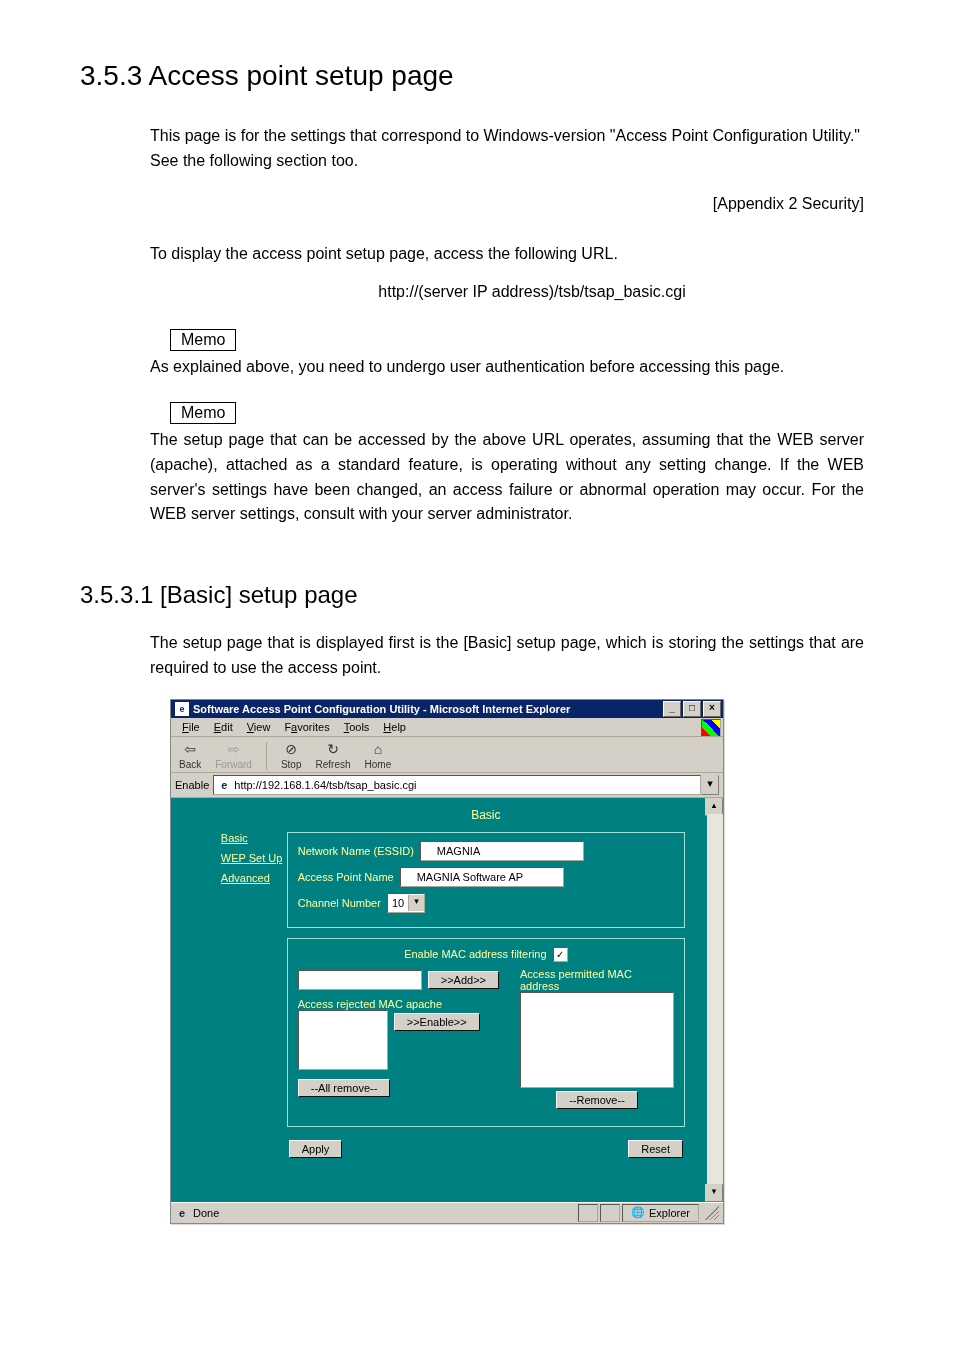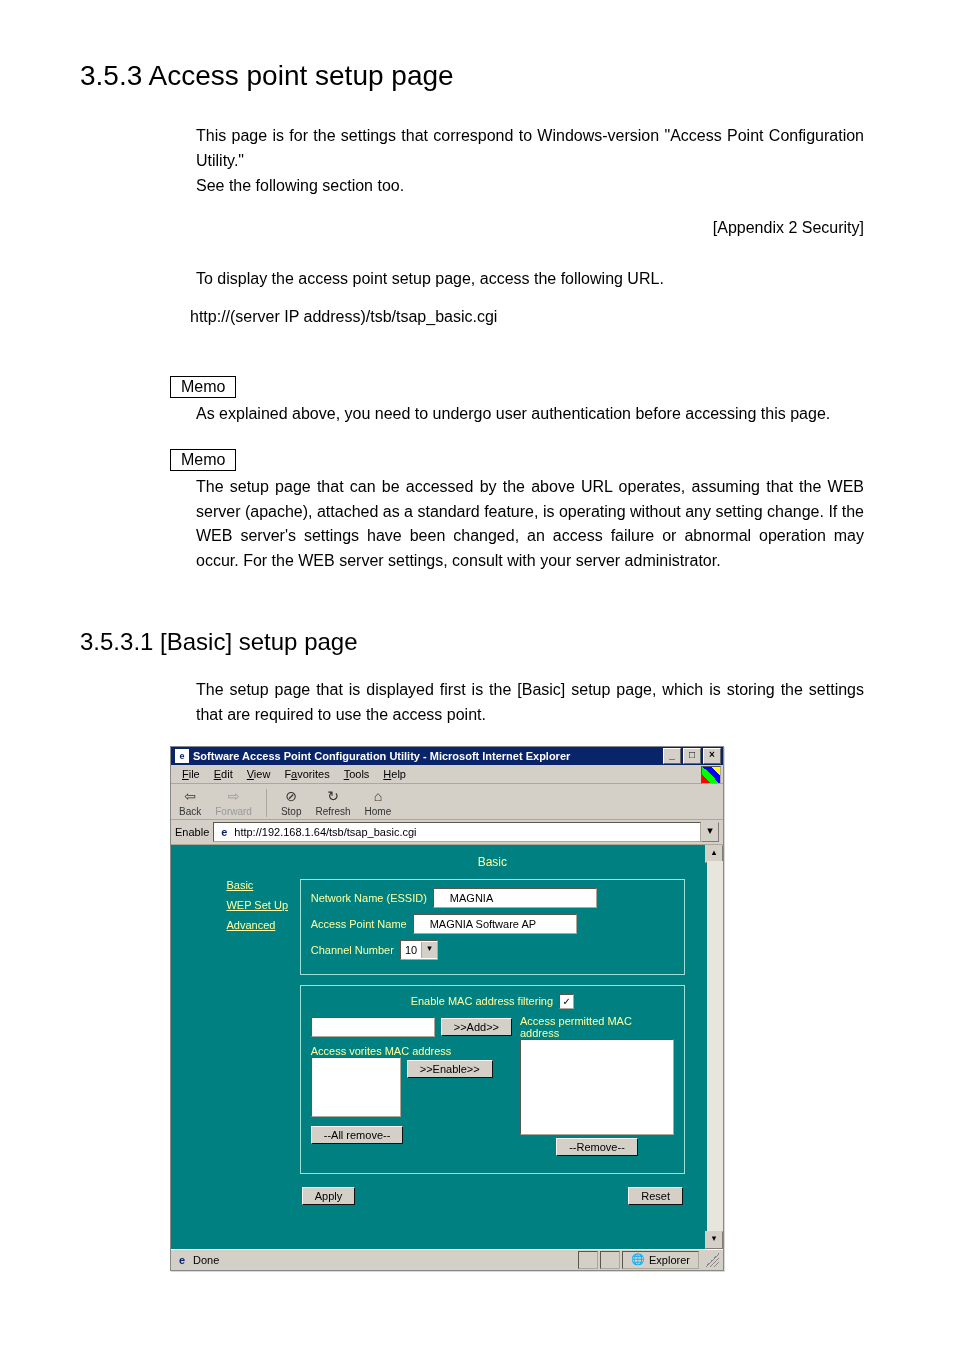--- a/index.html
+++ b/index.html
@@ -17,34 +17,35 @@
     font-weight: normal;
     margin-bottom: 32px;
   }
   .h2 {
     font-size: 24px;
     font-weight: normal;
     margin-top: 54px;
     margin-bottom: 22px;
   }
   .body-block {
-    margin-left: 116px;
+    margin-left: 70px;
     margin-right: 10px;
     line-height: 1.55;
     text-align: justify;
   }
   .appendix {
     text-align: right;
     margin-top: 18px;
     margin-bottom: 26px;
   }
   .url-line {
     margin-left: 110px;
     margin-top: 16px;
-    margin-bottom: 42px;
+    margin-bottom: 20px;
+    text-align: center;
   }
   .memo {
     display: inline-block;
     border: 1px solid #000;
     padding: 1px 10px;
     margin-left: 90px;
     margin-top: 8px;
     margin-bottom: 4px;
   }
 
@@ -241,21 +242,21 @@
     background:#fff; border:1px inset #aca899;
     height:18px; font-size:11px; color:#000;
   }
   .ie-select .sel-val { padding:0 4px; }
   .ie-select .sel-dd {
     width:15px; height:16px; background:#d4d0c8;
     border-left:1px solid #aca899;
     text-align:center; line-height:12px; font-size:9px;
     cursor:pointer;
   }
-  .mac-wrap { display:flex; gap:8px; }
+  .mac-wrap { display:flex; gap:21px; }
   .mac-col { flex:1; }
   .ie-listbox {
     background:#fff; border:1px inset #aca899;
     width: 152px; height: 58px;
   }
   .ie-btn {
     background:#d4d0c8;
     border:1px outset #fff;
     border-right-color:#666; border-bottom-color:#666;
     padding: 2px 12px;
@@ -424,21 +425,21 @@
           <span>Enable MAC address filtering</span>
           <span class="ie-checkbox">✓</span>
         </div>
 
         <div class="mac-wrap">
           <div class="mac-col">
             <div class="row">
               <input class="ie-input" style="width: 90px;">
               <span class="ie-btn">&gt;&gt;Add&gt;&gt;</span>
             </div>
-            <div style="margin-top:6px;">Access vorites MAC address</div>
+            <div style="margin-top:6px;">Access rejected MAC apache</div>
             <div class="row" style="align-items:flex-start;">
               <div class="ie-listbox" style="width:88px"></div>
               <div style="display:flex;flex-direction:column;">
                 <span class="ie-btn">&gt;&gt;Enable&gt;&gt;</span>
               </div>
             </div>
             <div class="row">
               <span class="ie-btn">--All remove--</span>
             </div>
           </div>

